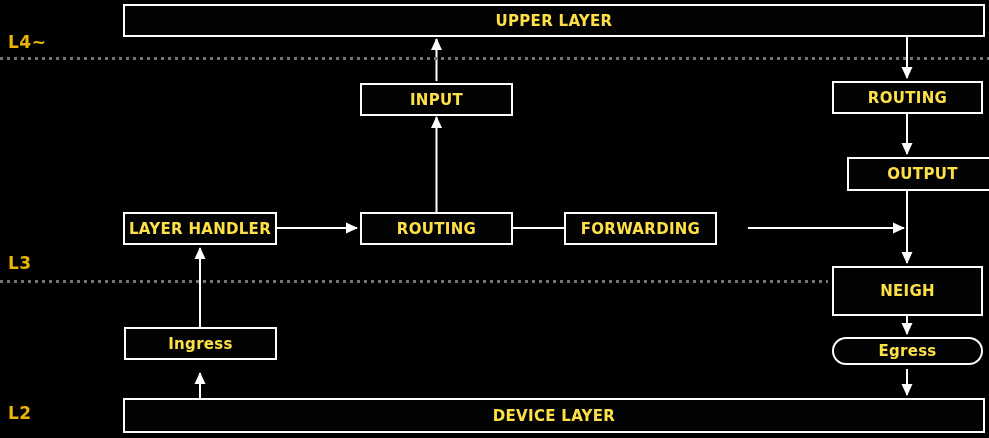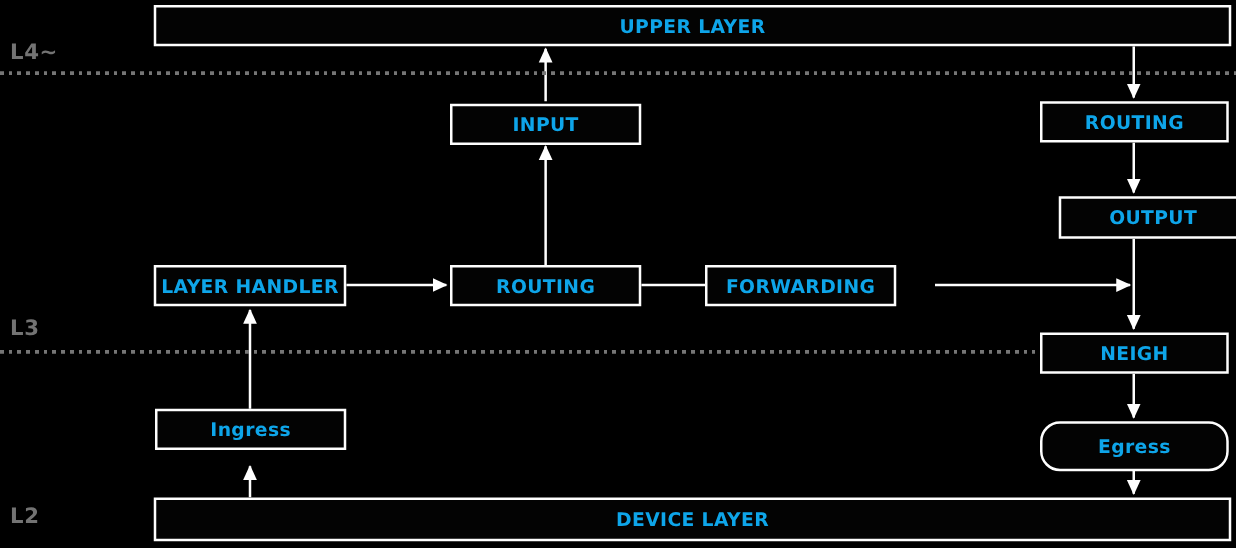--- a/index.html
+++ b/index.html
@@ -18,47 +18,47 @@
   #arrows {
     position: absolute;
     left: 0; top: 0;
     width: 989px; height: 438px;
   }
   .node {
     position: absolute;
     box-sizing: border-box;
     background: #030303;
     border: 2px solid #fefefe;
-    color: #0ea5e9;
+    color: #fde047;
     display: flex;
     align-items: center;
     justify-content: center;
     font-size: 15px;
     font-weight: 600;
     letter-spacing: 0.3px;
     white-space: nowrap;
     text-align: right;
   }
   
   .n-upper    { left:123px; top:4px;   width:862px; height:33px; }
   .n-input    { left:360px; top:83px;  width:153px; height:33px; }
   .n-routing2 { left:832px; top:81px;  width:151px; height:33px; }
   .n-output   { left:832px; top:157px; width:151px; height:34px;margin-left:15px; }
   .n-proto    { left:123px; top:212px; width:154px; height:33px; }
   .n-routing1 { left:360px; top:212px; width:153px; height:33px; }
   .n-fwd      { left:564px; top:212px; width:153px; height:33px; }
-  .n-neigh    { left:832px; top:266px; width:151px; height:33px; }
+  .n-neigh    { left:832px; top:266px; width:151px; height:50px; }
   .n-ingress  { left:124px; top:327px; width:153px; height:33px; }
-  .n-egress   { left:832px; top:337px; width:151px; height:40px;border-radius:16px; }
+  .n-egress   { left:832px; top:337px; width:151px; height:28px;border-radius:16px; }
   .n-device   { left:123px; top:398px; width:862px; height:35px; }
 
   .layer-label {
     position: absolute;
     left: 8px;
-    color: #737373;
+    color: #eab308;
     font-size: 17px;
     font-weight: 700;
     letter-spacing: 0.5px;
   }
   .ll-l4 { top: 32px; }
   .ll-l3 { top: 253px; }
   .ll-l2 { top: 403px; }
 
   .separator {
     position: absolute;

